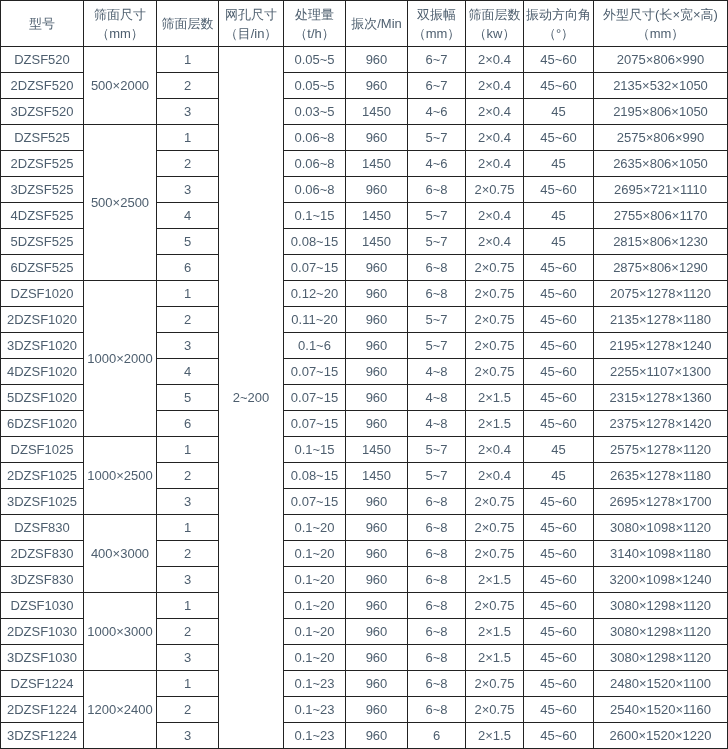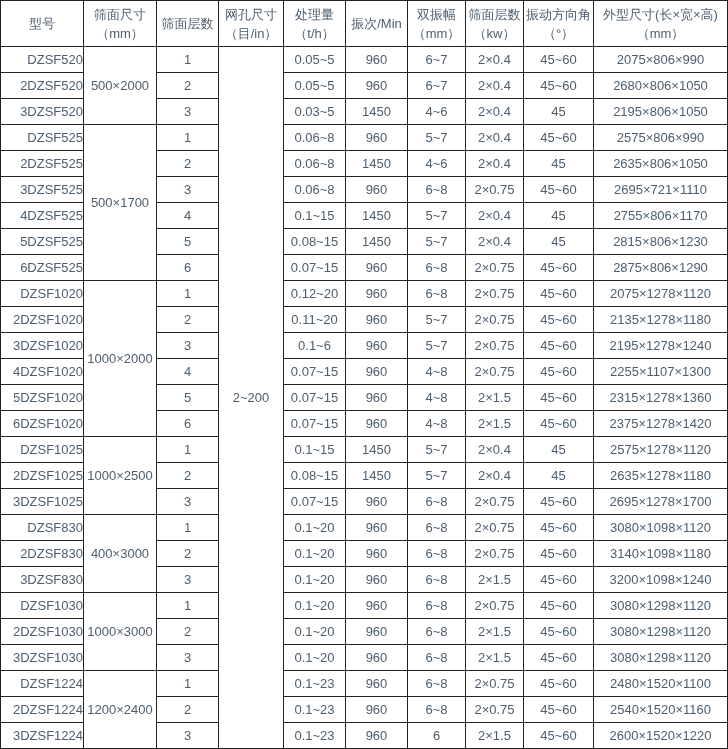--- a/index.html
+++ b/index.html
@@ -31,21 +31,21 @@
     vertical-align: middle;
     line-height: 19px;
   }
   table.spec td {
     height: 25px;
     font-size: 13px;
     text-align: center;
     vertical-align: middle;
   }
   table.spec td.model {
-    text-align: right;
+    text-align: center;
     padding-left: 0;
   }
   .h-line { display: block; }
   .h-line:empty { display: none; }
   
   col.c-model { width: 83px; }
   col.c-screen { width: 73px; }
   col.c-layers { width: 62px; }
   col.c-mesh { width: 65px; }
   col.c-capacity { width: 62px; }
@@ -130,35 +130,35 @@
           <td>2075×806×990</td>
         </tr>
         <tr>
           <td class="model">2DZSF520</td>
           <td>2</td>
           <td>0.05~5</td>
           <td>960</td>
           <td>6~7</td>
           <td>2×0.4</td>
           <td>45~60</td>
-          <td>2680×806×1050</td>
+          <td>2135×532×1050</td>
         </tr>
         <tr>
           <td class="model">3DZSF520</td>
           <td>3</td>
           <td>0.03~5</td>
           <td>1450</td>
           <td>4~6</td>
           <td>2×0.4</td>
           <td>45</td>
           <td>2195×806×1050</td>
         </tr>
         <tr>
           <td class="model">DZSF525</td>
-          <td rowspan="6">500×1700</td>
+          <td rowspan="6">500×2500</td>
           <td>1</td>
           <td>0.06~8</td>
           <td>960</td>
           <td>5~7</td>
           <td>2×0.4</td>
           <td>45~60</td>
           <td>2575×806×990</td>
         </tr>
         <tr>
           <td class="model">2DZSF525</td>

